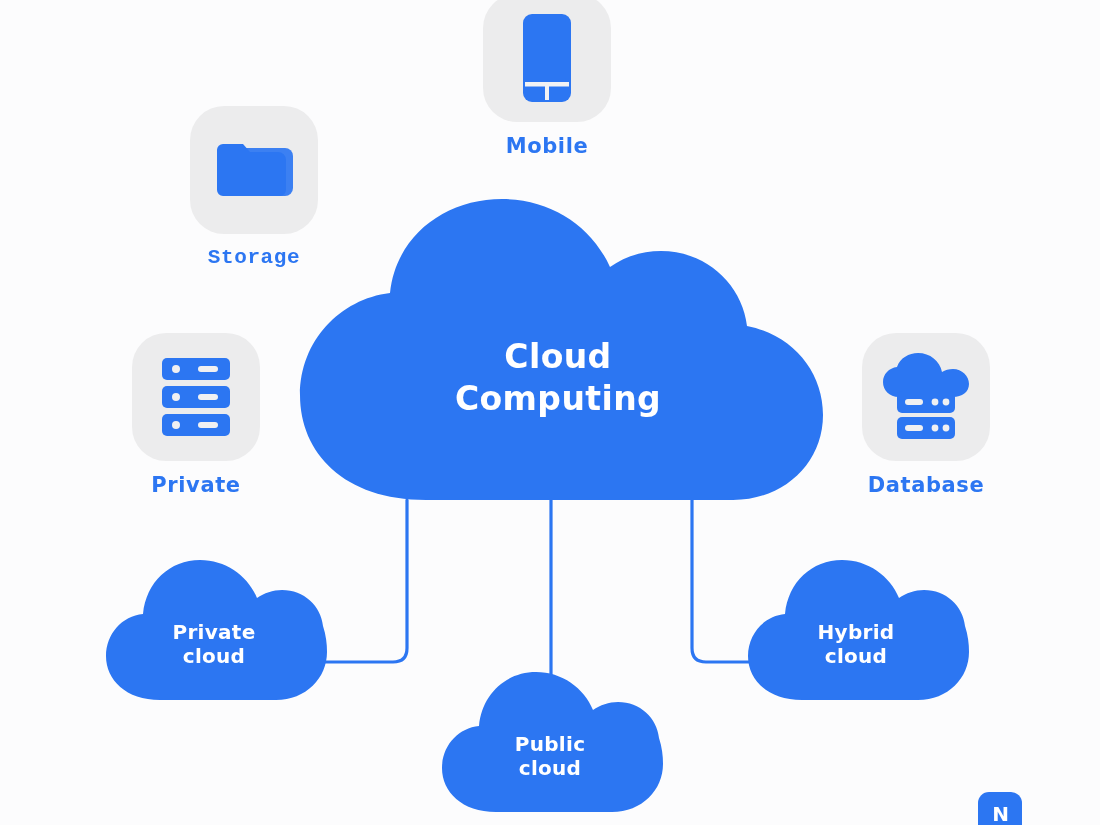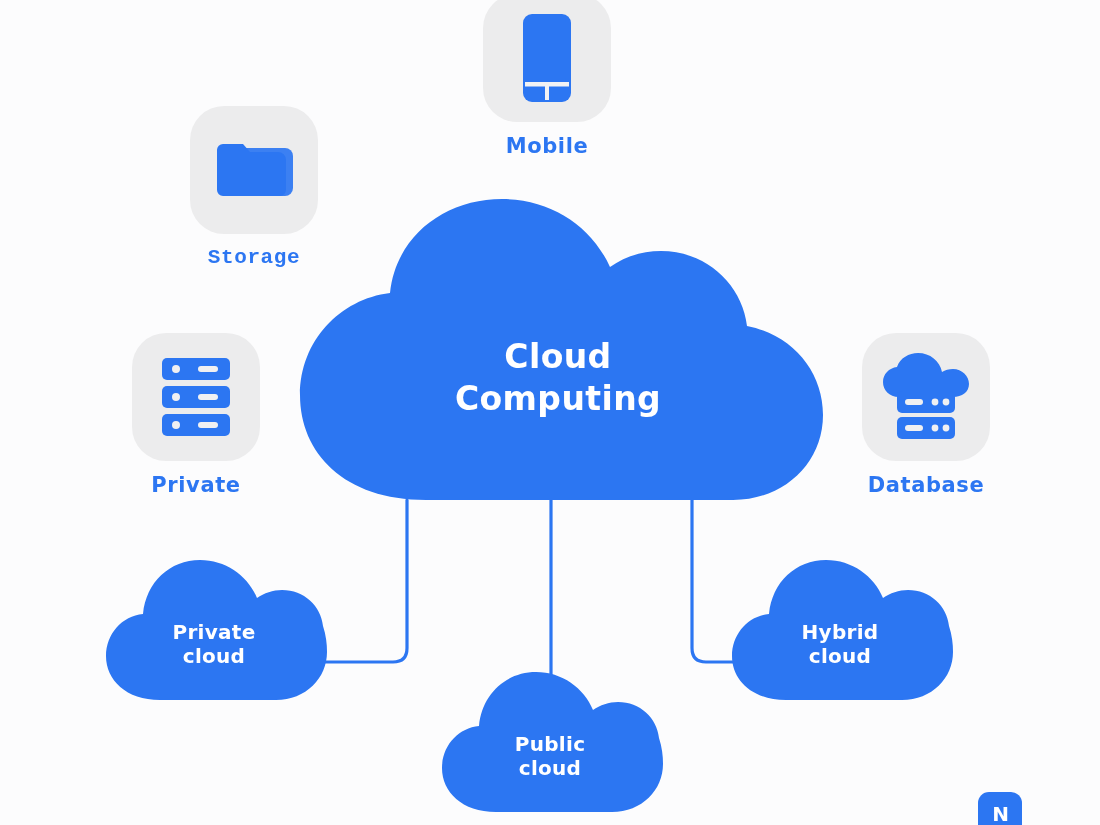--- a/index.html
+++ b/index.html
@@ -263,21 +263,21 @@
                C 228 79 229 88 229 96
                C 229 122 208 144 178 144
                Z" fill="#2c76f2"></path>
     </svg>
     <div class="subcloud-label">
       <div class="line">Public</div>
       <div class="line">cloud</div>
     </div>
   </div>
 
-  <div class="subcloud" style="left:724px; top:556px; width:232px; height:150px;">
+  <div class="subcloud" style="left:740px; top:556px; width:232px; height:150px;">
     <svg width="232" height="150" viewBox="0 0 232 150">
       <path d="M 62 144
                C 28 144 8 124 8 100
                C 8 78 24 60 45 58
                C 48 26 72 4 102 4
                C 128 4 150 20 159 42
                C 166 37 175 34 184 34
                C 206 34 223 50 225 70
                C 228 79 229 88 229 96
                C 229 122 208 144 178 144

